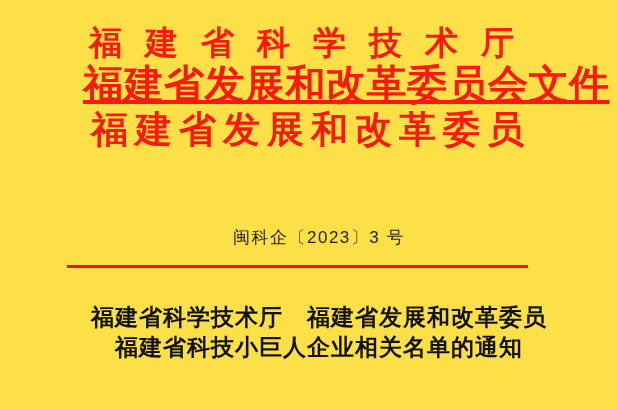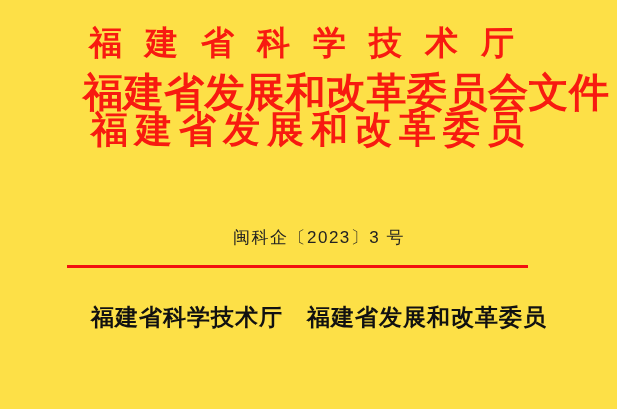--- a/index.html
+++ b/index.html
@@ -25,25 +25,26 @@
   .head-line1 {
     left: 89px;
     top: 26px;
     font-family: "Liberation Sans", sans-serif;
     font-weight: 600;
     font-size: 33px;
     letter-spacing: 23px;
   }
   .head-line2 {
     left: 83px;
-    top: 72px;
+    top: 64px;
     font-family: "Liberation Sans", sans-serif;
     font-weight: 600;
     font-size: 40px;
     letter-spacing: 0.5px;
+    text-decoration: underline;
   }
   .head-line3 {
     left: 91px;
     top: 111px;
     font-family: "Liberation Serif", serif;
     font-weight: bold;
     font-size: 37px;
     letter-spacing: 7px;
   }
   
@@ -97,15 +98,16 @@
     <div class="head-line head-line2">福建省发展和改革委员会文件</div>
     <div class="head-line head-line3">福建省发展和改革委员</div>
   </div>
 
   <div class="doc-number" style="color: rgb(34, 34, 34);">闽科企〔2023〕3 号</div>
 
   <div class="red-rule"></div>
 
   <div class="title-block" style="color: rgb(17, 17, 17);">
     <div class="title-line">福建省科学技术厅　福建省发展和改革委员</div>
+    <div class="title-line">福建省科技小巨人企业相关名单的通知</div>
   </div>
 
 </div>
 
 </body></html>

